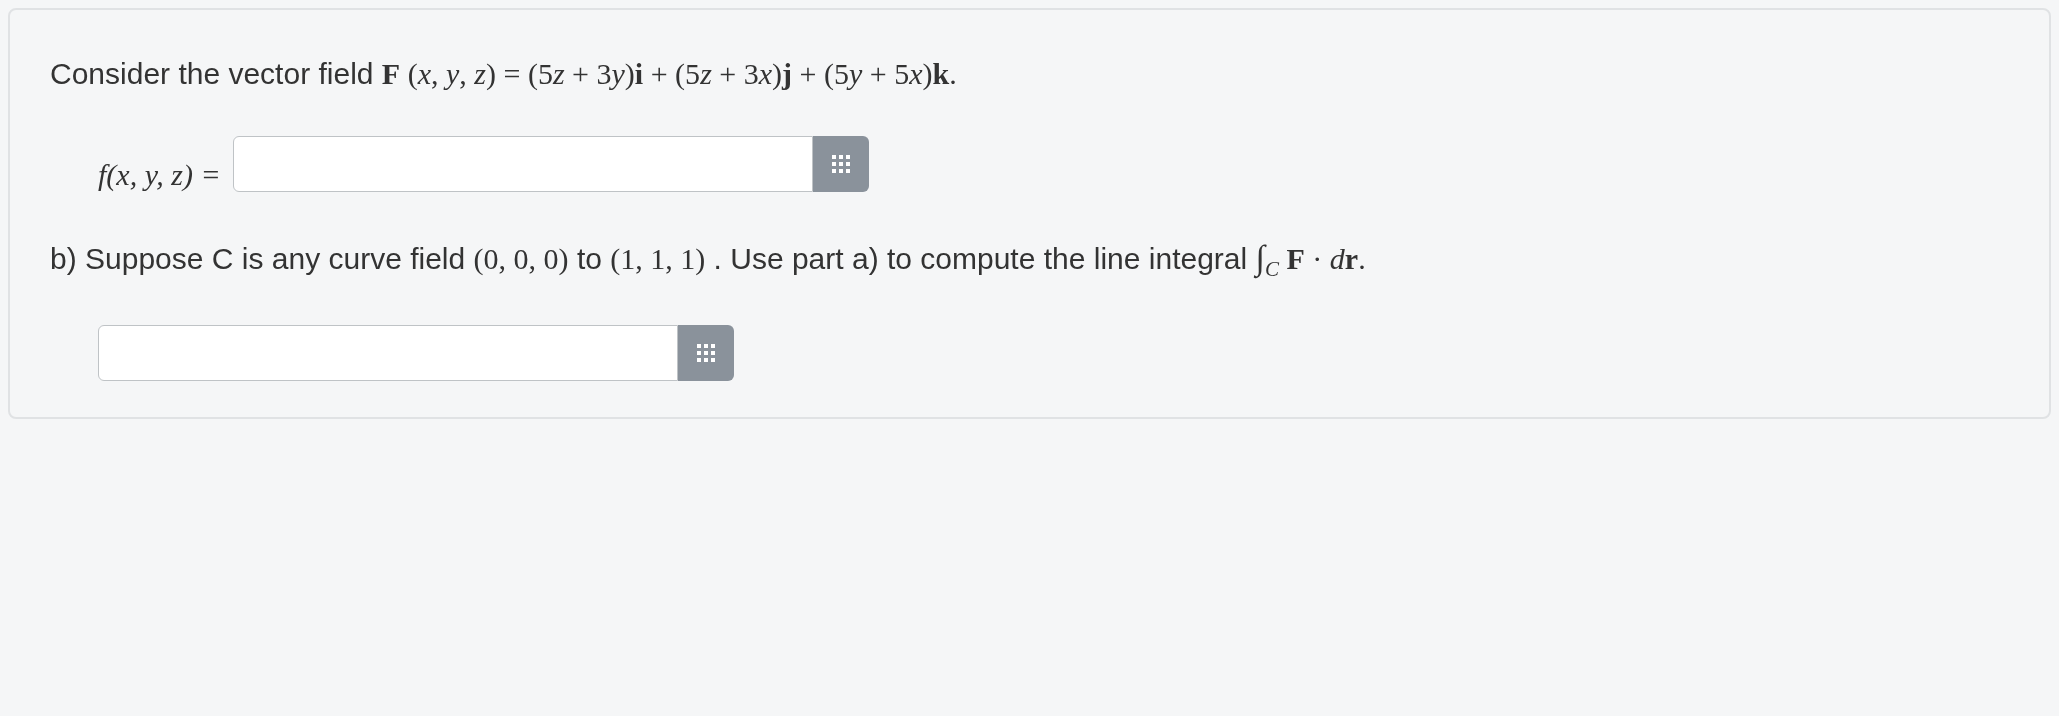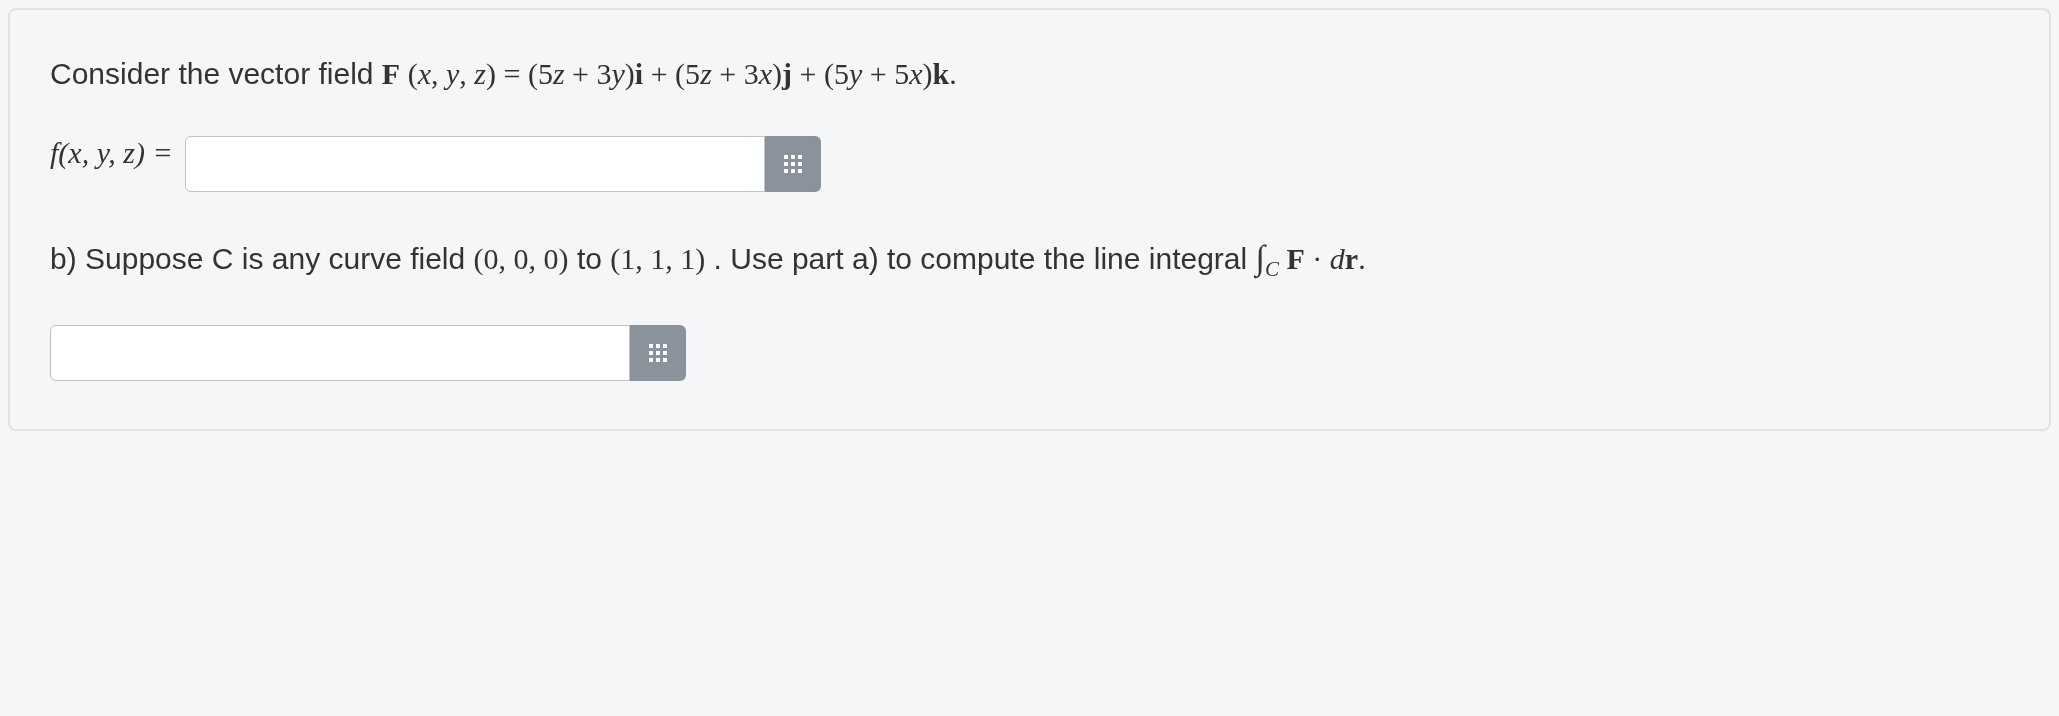--- a/index.html
+++ b/index.html
@@ -8,32 +8,33 @@
     padding: 0;
     background: #f5f6f7;
     font-family: -apple-system, BlinkMacSystemFont, "Segoe UI", Helvetica, Arial, sans-serif;
     font-size: 30px;
     color: #333;
   }
   .question-box {
     background: #f5f6f7;
     border: 2px solid #e0e2e4;
     border-radius: 8px;
-    padding: 40px 40px 48px 40px;
+    padding: 40px 40px 36px 40px;
     margin: 8px;
   }
   .line {
     margin-bottom: 38px;
     line-height: 1.6;
   }
   .line:last-child { margin-bottom: 0; }
   .answer-row {
     display: flex;
-    align-items: flex-start;
+    align-items: flex-end;
     margin-bottom: 38px;
+    margin-left: 48px;
   }
   .answer-label {
     margin-right: 12px;
     font-family: "Times New Roman", serif;
     font-style: italic;
     white-space: nowrap;
   }
   .input-wrap {
     display: inline-flex;
     align-items: stretch;

